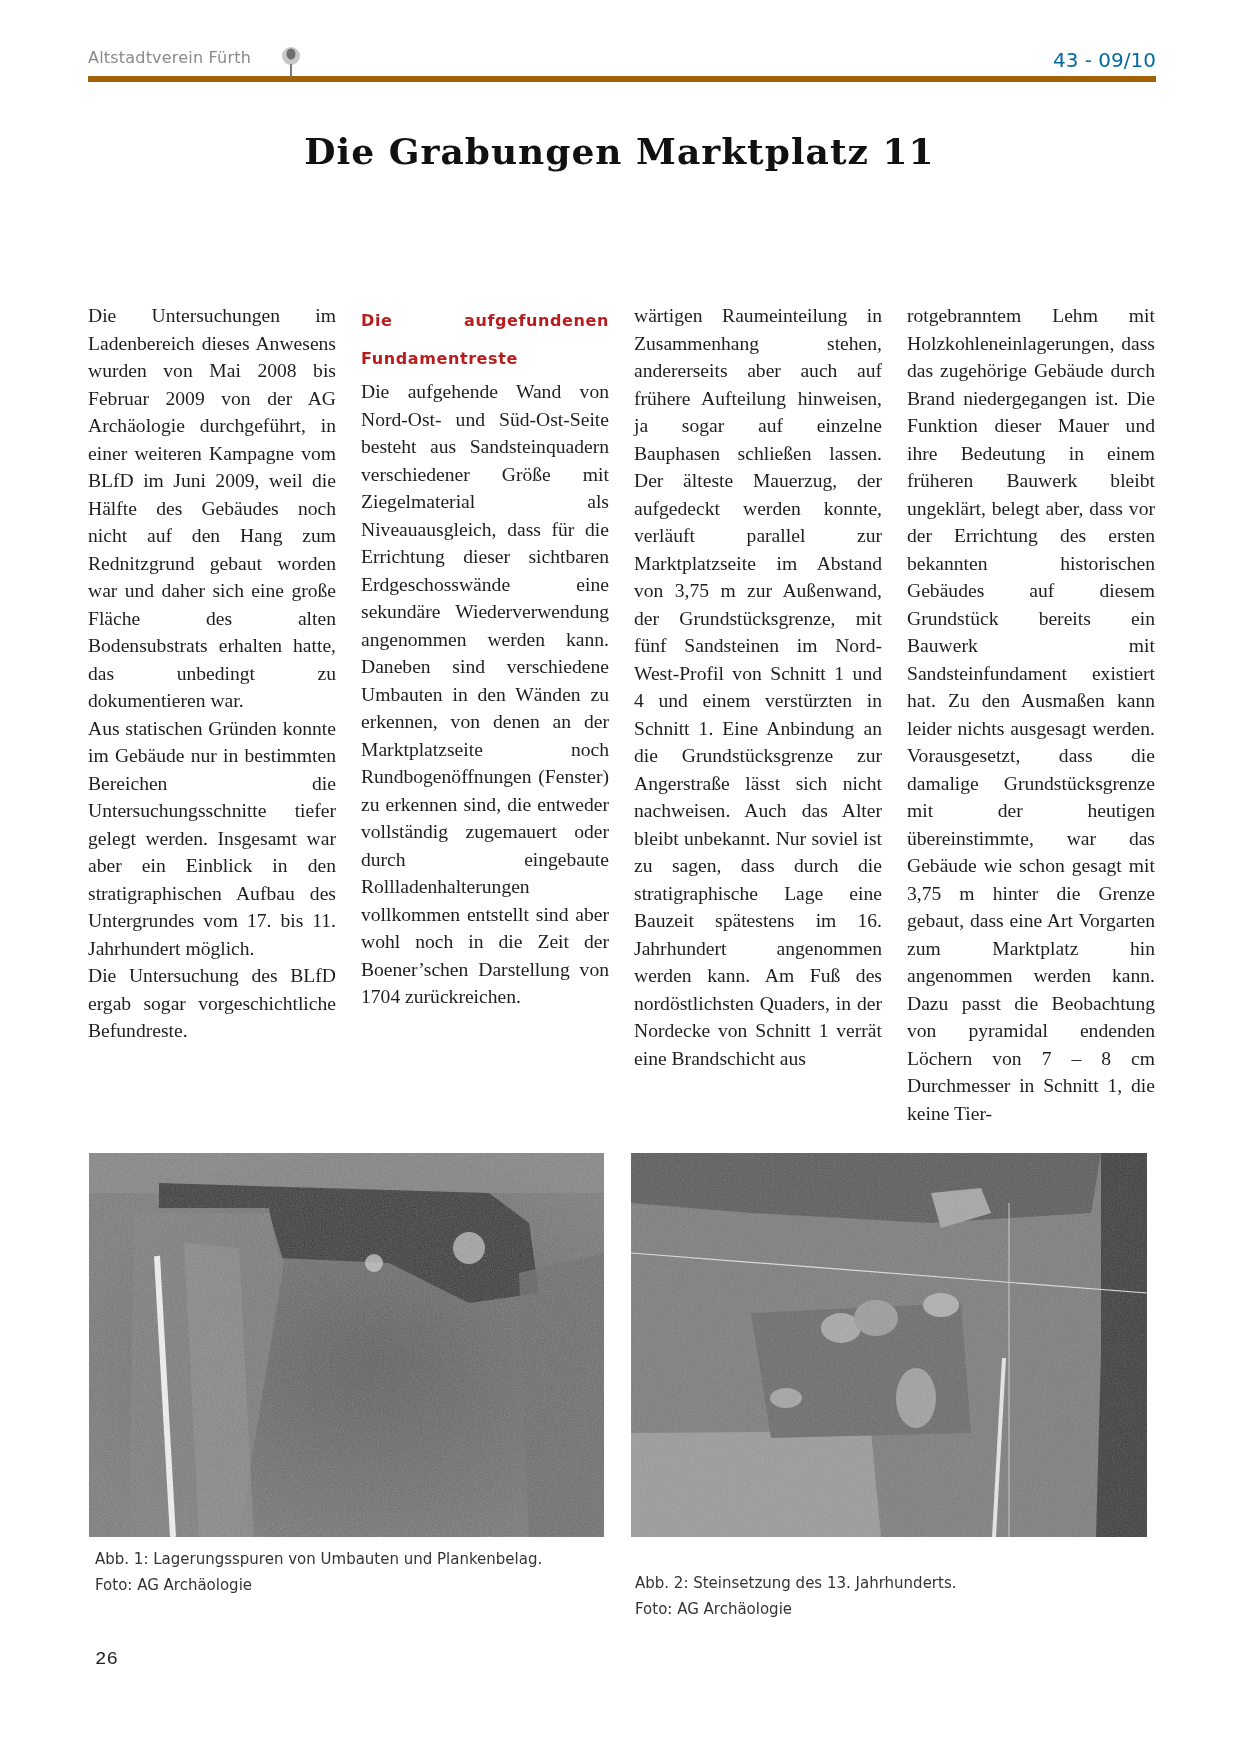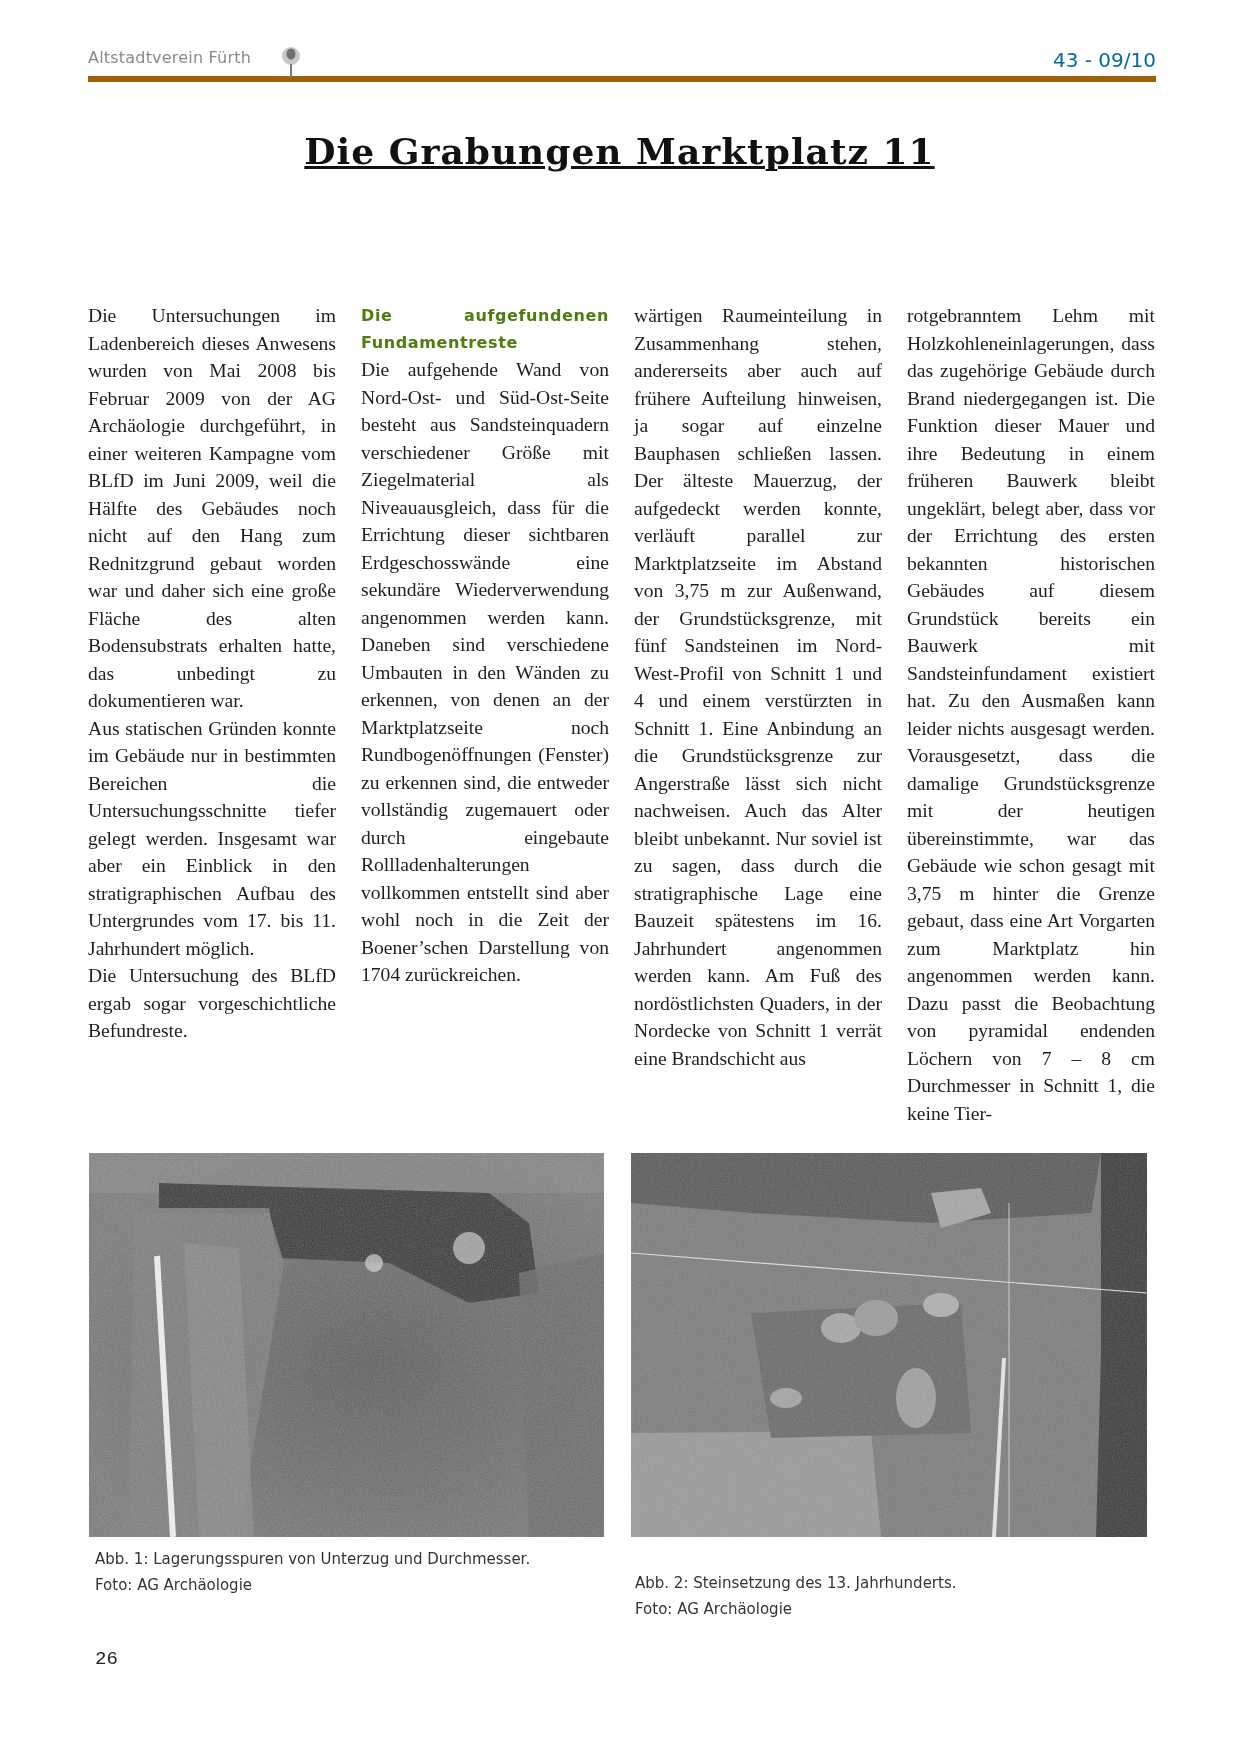--- a/index.html
+++ b/index.html
@@ -1,26 +1,26 @@
 <!DOCTYPE html>
 <html><head>
 <meta charset="utf-8">
 <style>
   html, body { margin: 0; padding: 0; background: #ffffff; }
   body { width: 1239px; height: 1750px; position: relative; overflow: hidden; color: #1e1e1e; }
   .header { position: absolute; left: 88px; top: 46px; width: 1068px; height: 30px; border-bottom: 6px solid #a16207; }
   .header-left { position: absolute; left: 0; top: 2px; font-family: "DejaVu Sans", sans-serif; font-size: 16px; color: #8a8a8a; letter-spacing: 0.2px; }
   .header-logo { position: absolute; left: 193px; top: 0px; width: 20px; height: 32px; }
   .header-right { position: absolute; right: 0; top: 2px; font-family: "DejaVu Sans", sans-serif; font-size: 20px; color: #0369a1; }
-  .title { position: absolute; left: 0; width: 1239px; top: 130px; text-align: center; font-family: "DejaVu Serif", serif; font-weight: bold; font-size: 36px; letter-spacing: 1px; color: #111; text-decoration: underline; }
+  .title { position: absolute; left: 0; width: 1239px; top: 130px; text-align: center; font-family: "DejaVu Serif", serif; font-weight: bold; font-size: 36px; letter-spacing: 1px; color: #111; }
   .columns { position: absolute; left: 88px; top: 254px; width: 1070px; display: flex; gap: 25px; margin-top: 48px; }
   .col { width: 248px; font-family: "Liberation Serif", serif; font-size: 19.6px; line-height: 27.5px; text-align: justify; hyphens: manual; color: #1e1e1e; }
   .col p { margin: 0; }
   .col p.indent { text-indent: 16px; }
-  .subhead { font-family: "DejaVu Sans", sans-serif; font-weight: bold; font-size: 16px; line-height: 27px; letter-spacing: 0.6px; color: #4d7c0f; }
+  .subhead { font-family: "DejaVu Sans", sans-serif; font-weight: bold; font-size: 16px; line-height: 38px; letter-spacing: 0.6px; color: #b91c1c; }
   .photo { position: absolute; top: 1153px; height: 384px; overflow: hidden; }
   .photo1 { left: 89px; width: 515px; }
   .photo2 { left: 631px; width: 516px; }
   .photo svg { width: 100%; height: 100%; display: block; }
   .caption { position: absolute; top: 1546px; font-family: "DejaVu Sans", sans-serif; font-size: 15px; line-height: 26px; color: #333; }
   .caption1 { left: 95px; }
   .caption2 { left: 635px; margin-top: 24px; }
   .page-number { position: absolute; left: 95px; top: 1648px; font-family: Liberation Mono, monospace; font-size: 19px; color: #222; }
 </style>
 </head>
@@ -109,21 +109,21 @@
     <ellipse cx="155" cy="245" rx="16" ry="10" fill="#a4a4a4"></ellipse>
     <path d="M300 40 L350 35 L360 60 L310 75 Z" fill="#a6a6a6"></path>
     <line x1="0" y1="100" x2="516" y2="140" stroke="#e0e0e0" stroke-width="1.2"></line>
     <line x1="378" y1="50" x2="378" y2="384" stroke="#cfcfcf" stroke-width="1"></line>
     <line x1="373" y1="205" x2="363" y2="384" stroke="#e8e8e8" stroke-width="4"></line>
     <rect width="516" height="384" filter="url(#grain2)"></rect>
   </svg>
 </div>
 
 <div class="caption caption1">
-  <div>Abb. 1: Lagerungsspuren von Unterzug und Durchmesser.</div>
+  <div>Abb. 1: Lagerungsspuren von Umbauten und Plankenbelag.</div>
   <div>Foto: AG Archäologie</div>
 </div>
 <div class="caption caption2">
   <div>Abb. 2: Steinsetzung des 13. Jahrhunderts.</div>
   <div>Foto: AG Archäologie</div>
 </div>
 
 <div class="page-number">26</div>
 
 </body></html>

